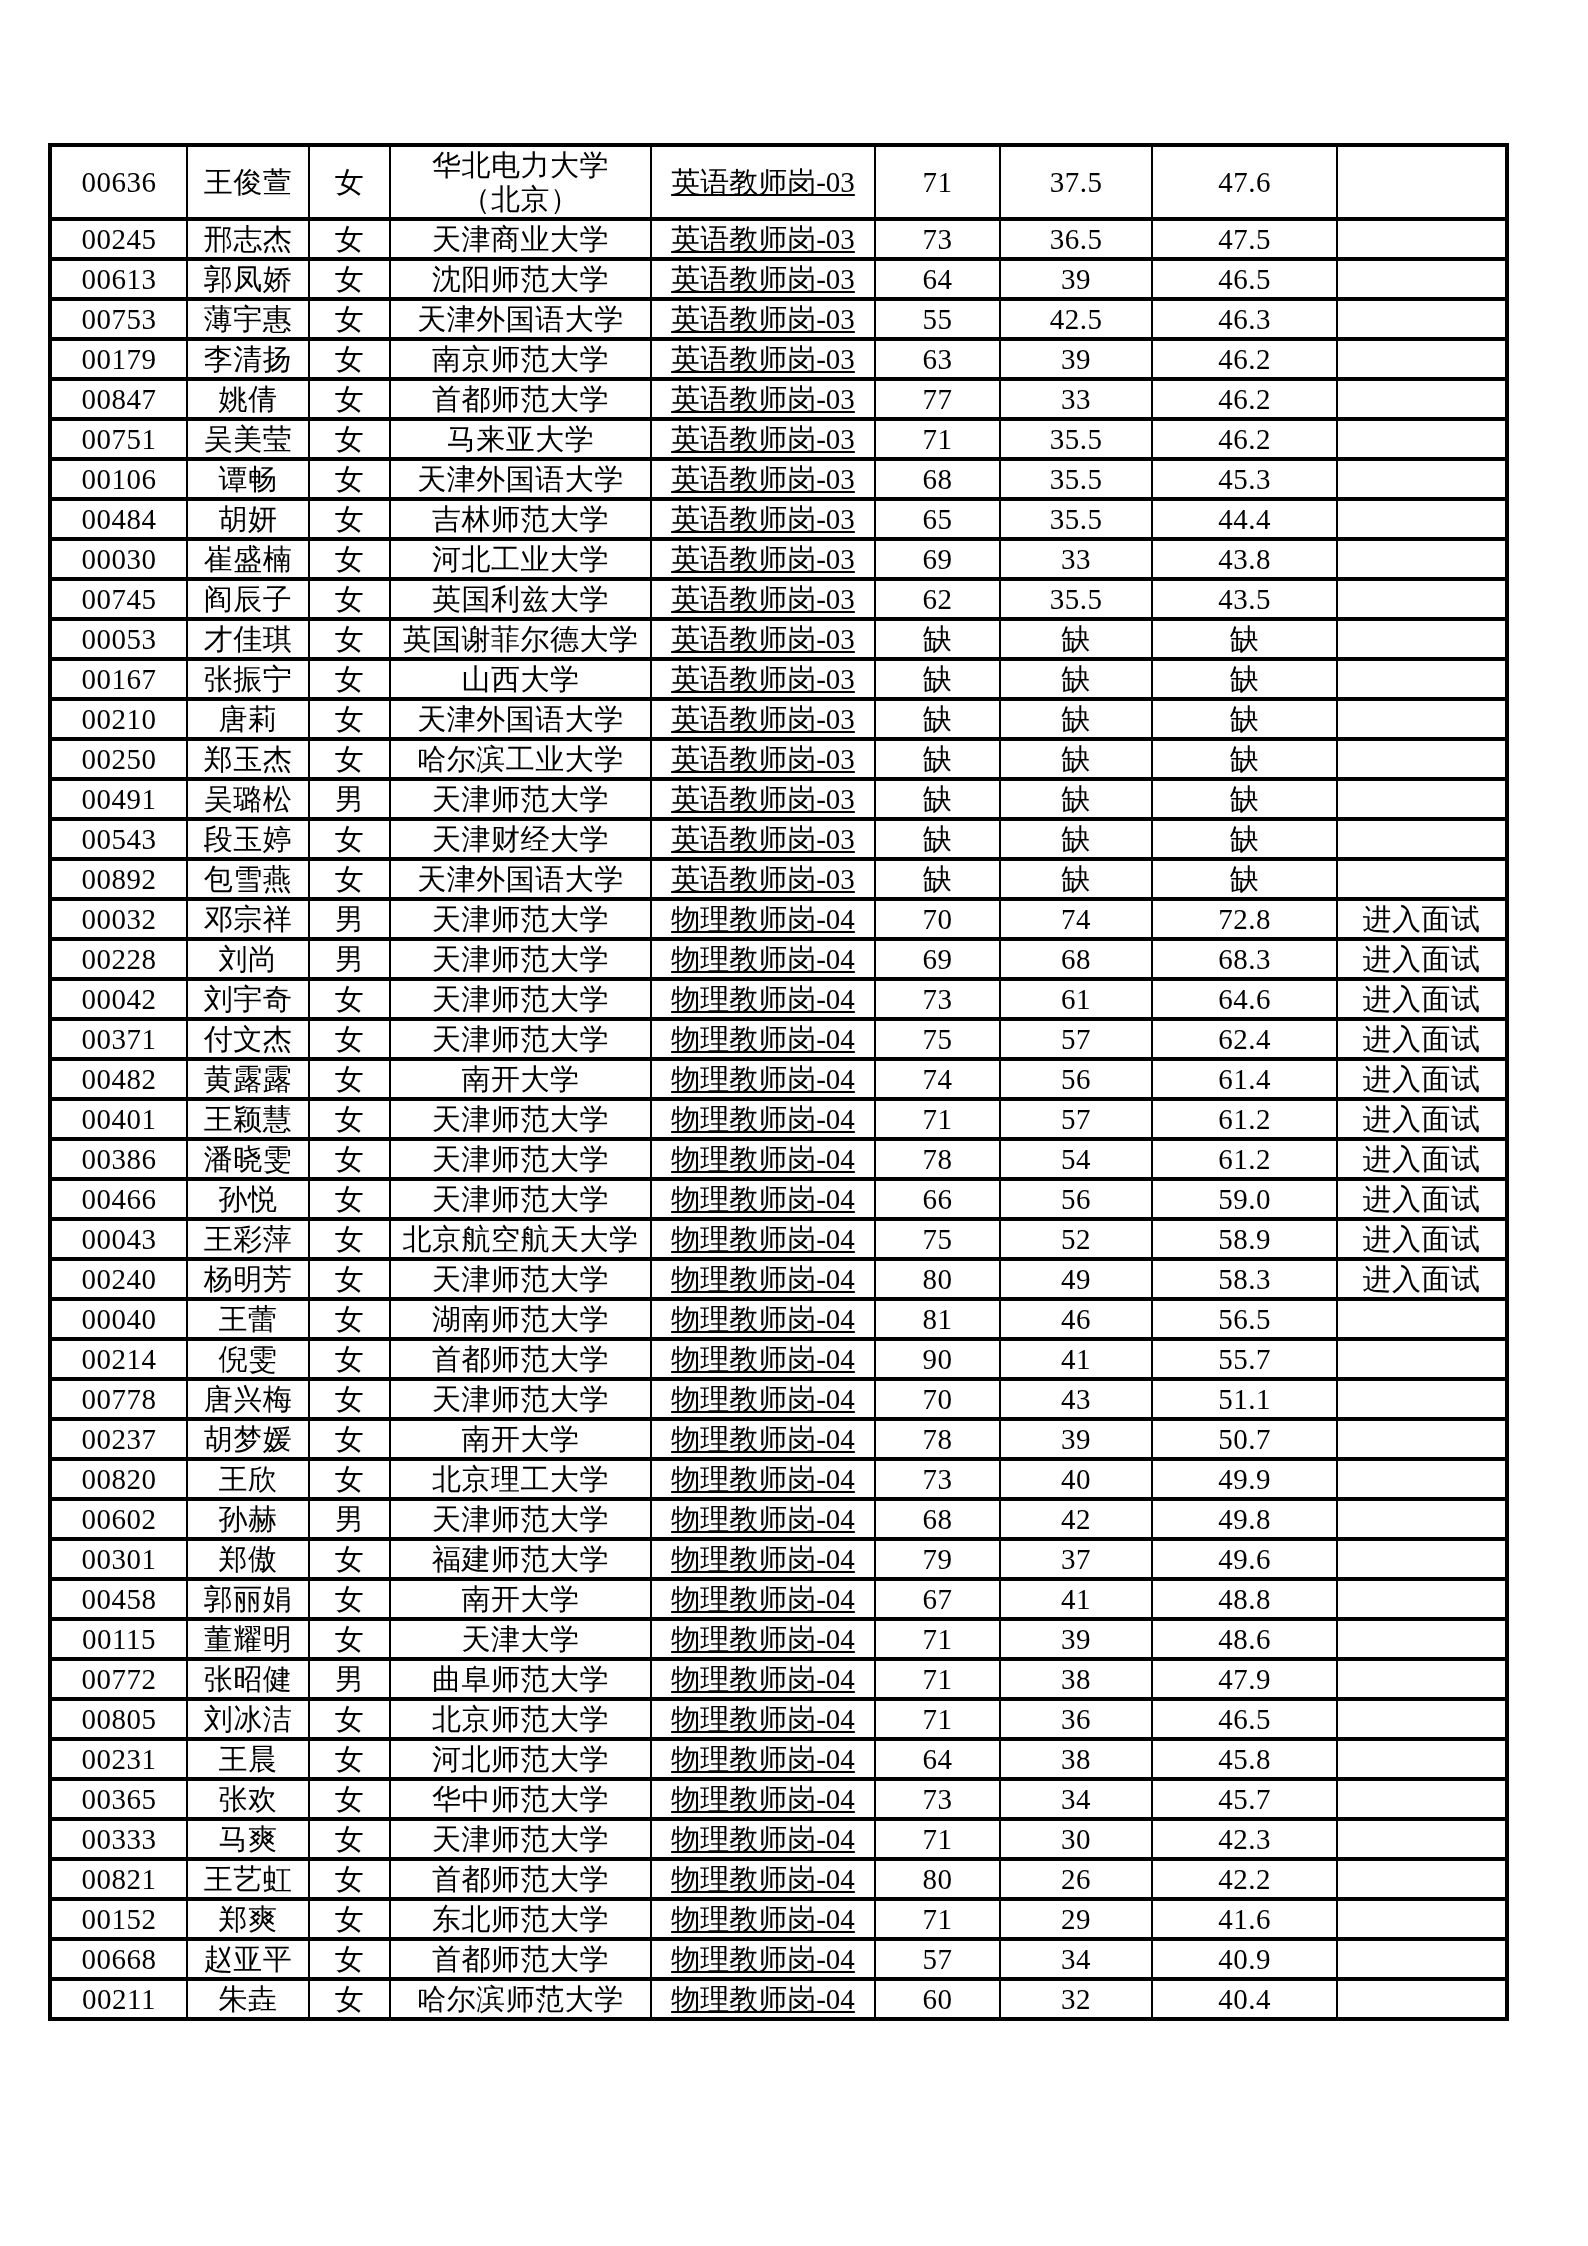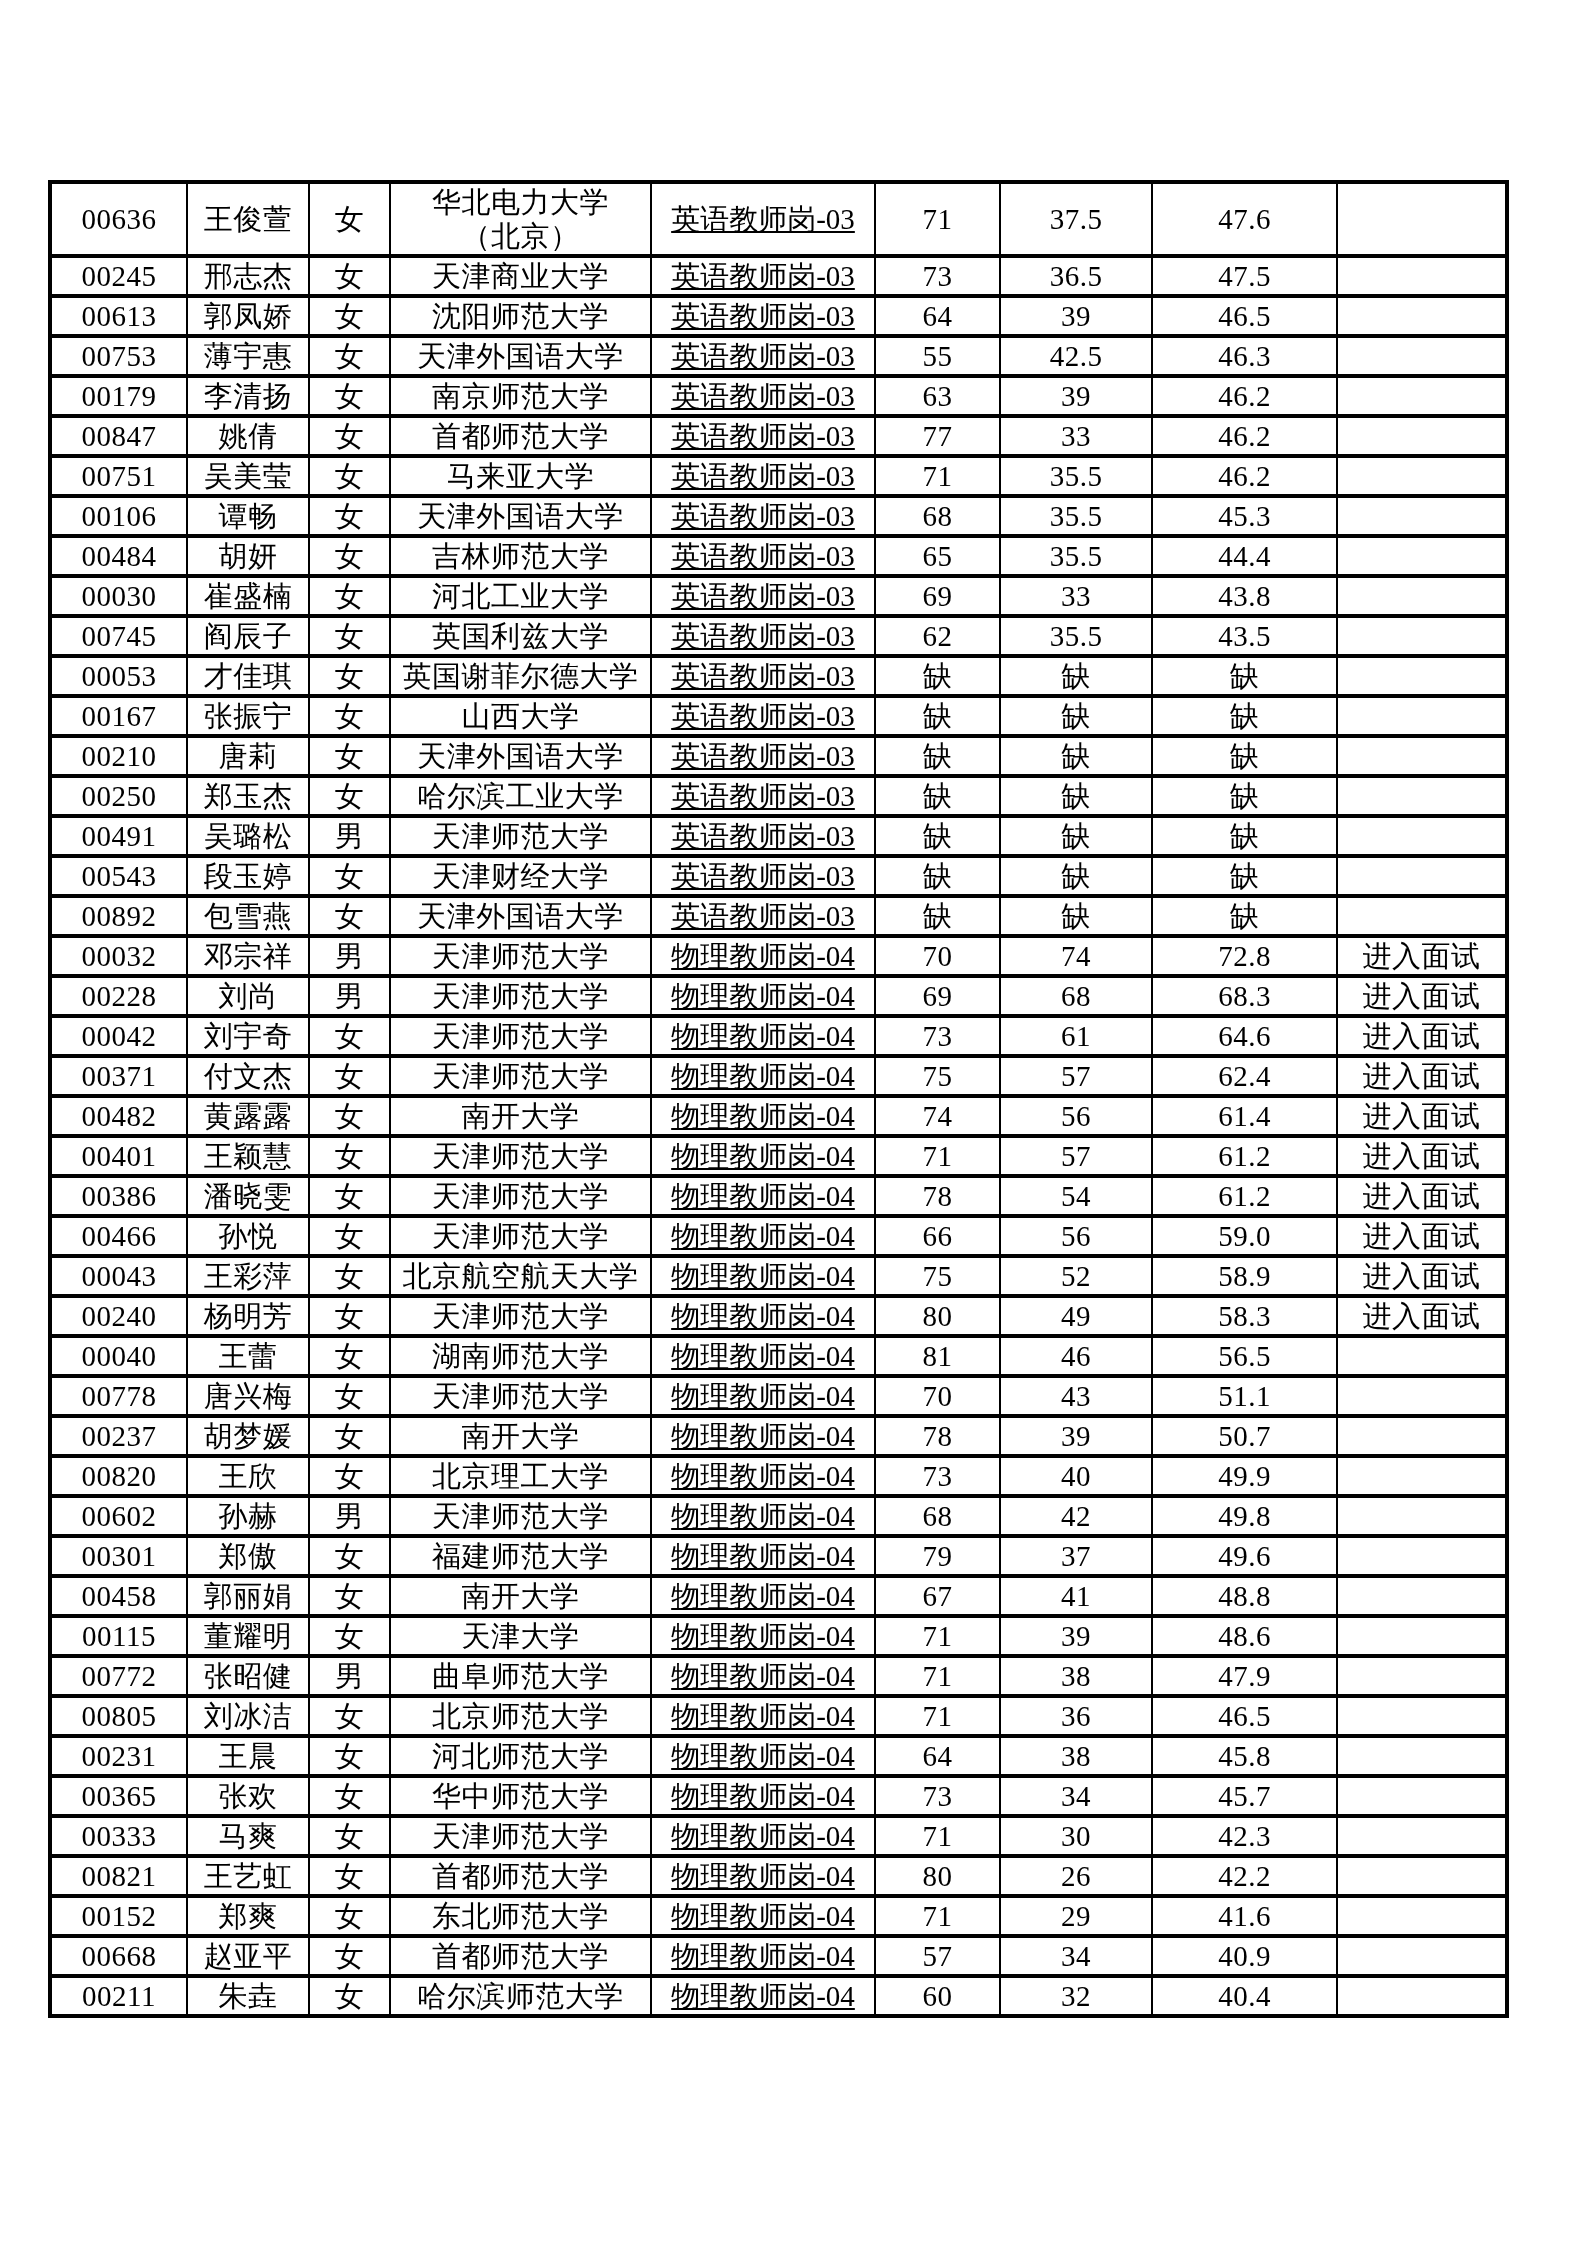--- a/index.html
+++ b/index.html
@@ -22,21 +22,20 @@
     background: #ffffff;
   }
   table.results {
     position: absolute;
     left: 48px;
     top: 143px;
     width: 1457px;
     border-collapse: collapse;
     table-layout: fixed;
     border: 4px solid #000000;
-    margin-top: 37px;
   }
   table.results td {
     border-left: 2px solid #000000;
     border-right: 2px solid #000000;
     border-top: 4px solid #000000;
     border-bottom: 4px solid #000000;
     text-align: center;
     vertical-align: middle;
     font-size: 29px;
     line-height: 34px;
@@ -384,20 +383,31 @@
     <td class="c-name">王蕾</td>
     <td class="c-gender">女</td>
     <td class="c-univ">湖南师范大学</td>
     <td class="c-pos">物理教师岗-04</td>
     <td class="c-s1">81</td>
     <td class="c-s2">46</td>
     <td class="c-total">56.5</td>
     <td class="c-remark"></td>
   </tr>
         <tr>
+    <td class="c-id">00214</td>
+    <td class="c-name">倪雯</td>
+    <td class="c-gender">女</td>
+    <td class="c-univ">首都师范大学</td>
+    <td class="c-pos">物理教师岗-04</td>
+    <td class="c-s1">90</td>
+    <td class="c-s2">41</td>
+    <td class="c-total">55.7</td>
+    <td class="c-remark"></td>
+  </tr>
+        <tr>
     <td class="c-id">00778</td>
     <td class="c-name">唐兴梅</td>
     <td class="c-gender">女</td>
     <td class="c-univ">天津师范大学</td>
     <td class="c-pos">物理教师岗-04</td>
     <td class="c-s1">70</td>
     <td class="c-s2">43</td>
     <td class="c-total">51.1</td>
     <td class="c-remark"></td>
   </tr>

